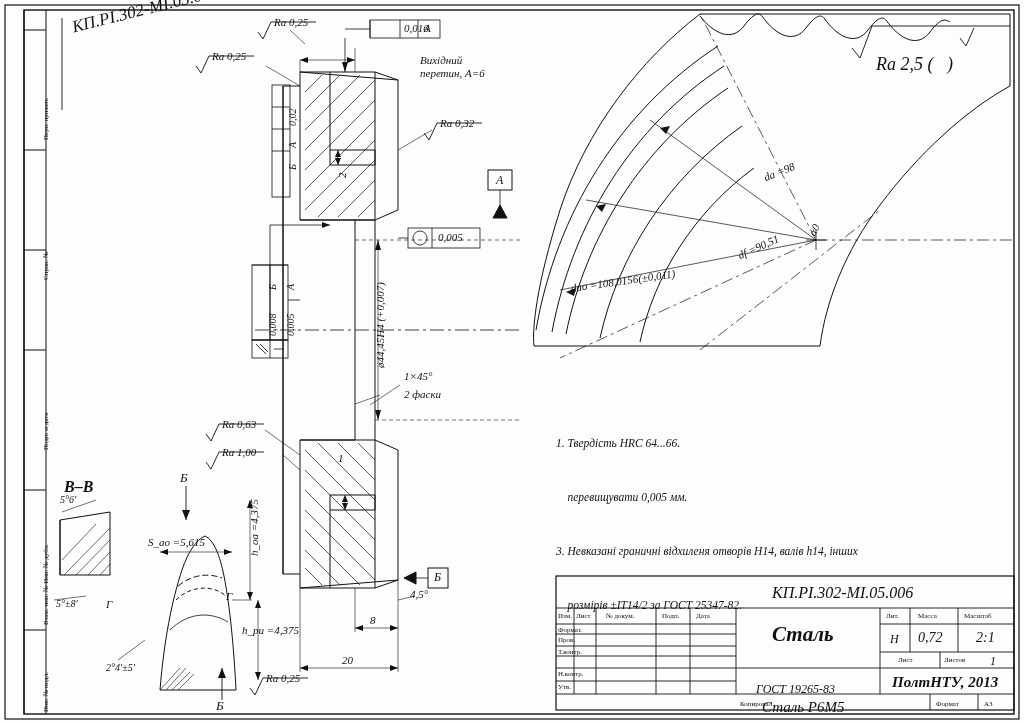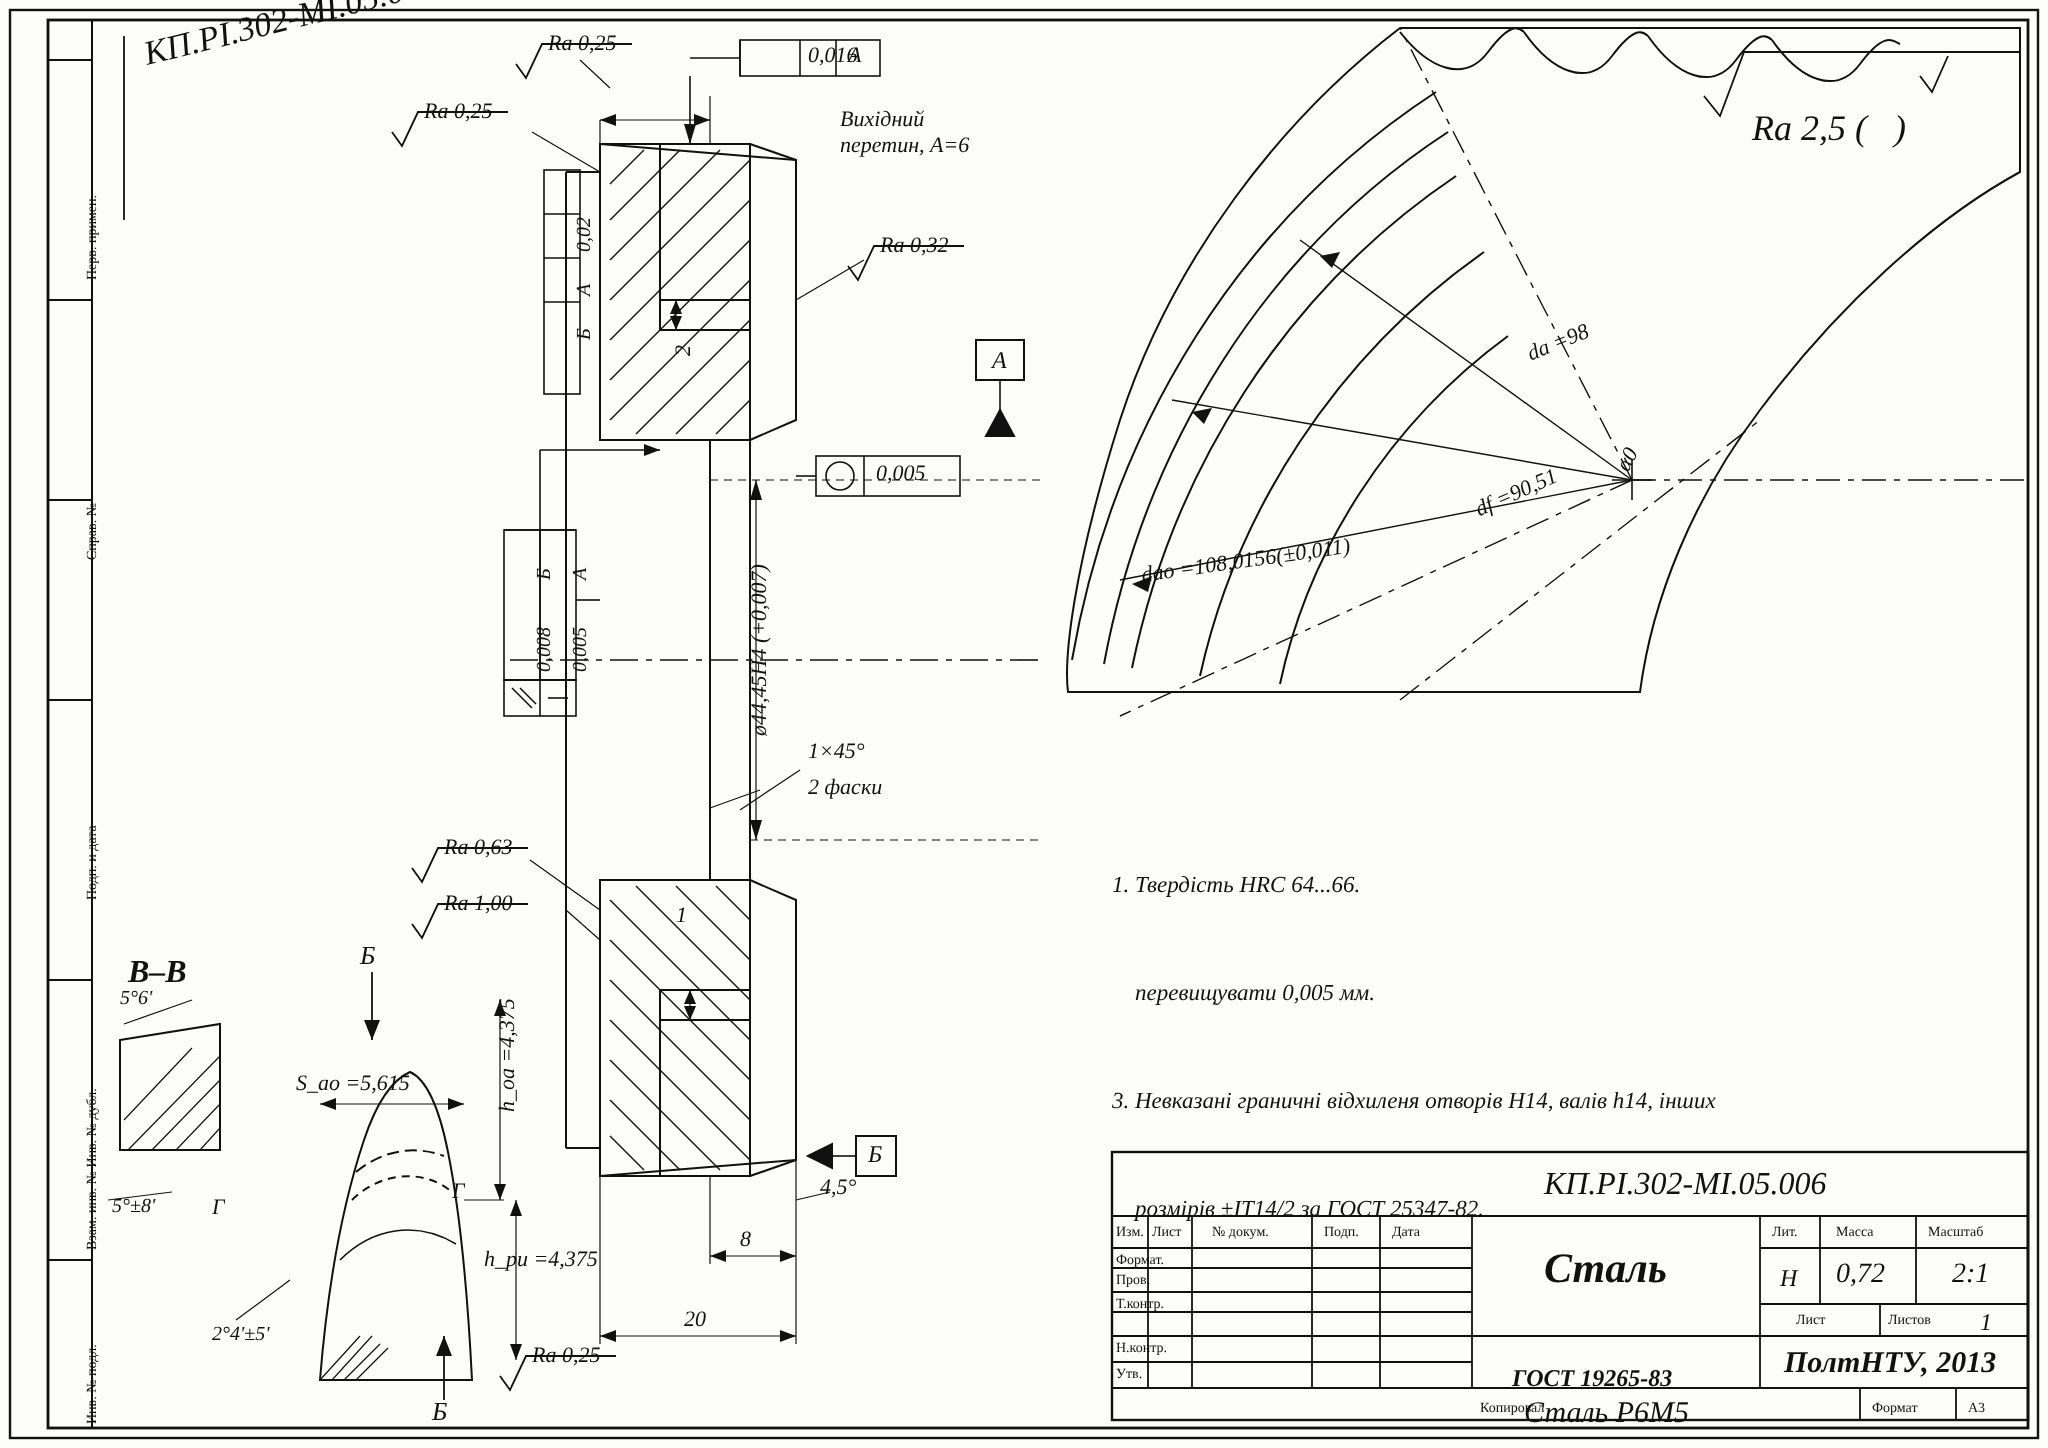--- a/index.html
+++ b/index.html
@@ -442,21 +442,21 @@
 
   <div class="txt tiny" style="left:558px;top:626px;">Формат.</div>
   <div class="txt tiny" style="left:558px;top:636px;">Пров.</div>
   <div class="txt tiny" style="left:558px;top:648px;">Т.контр.</div>
   <div class="txt tiny" style="left:558px;top:670px;">Н.контр.</div>
   <div class="txt tiny" style="left:558px;top:683px;">Утв.</div>
 
   <div class="txt it b" style="left:772px;top:622px;font-size:21px;">Сталь</div>
 
   <div class="txt it" style="left:762px;top:670px;font-size:15px;margin-top:29px;">Сталь Р6М5</div>
-  <div class="txt it" style="left:756px;top:682px;font-size:12px;font-weight:bold;">ГОСТ 19265-83</div>
+  <div class="txt it" style="left:756px;top:682px;font-size:12px;">ГОСТ 19265-83</div>
 
   <div class="txt tiny" style="left:886px;top:612px;">Лит.</div>
   <div class="txt tiny" style="left:918px;top:612px;font-family:Liberation Serif, serif;">Масса</div>
   <div class="txt tiny" style="left:964px;top:612px;">Масштаб</div>
 
   <div class="txt it" style="left:890px;top:632px;font-size:12px;">Н</div>
   <div class="txt it" style="left:918px;top:630px;font-size:14px;">0,72</div>
   <div class="txt it" style="left:976px;top:630px;font-size:14px;">2:1</div>
 
   <div class="txt tiny" style="left:898px;top:656px;">Лист</div>

